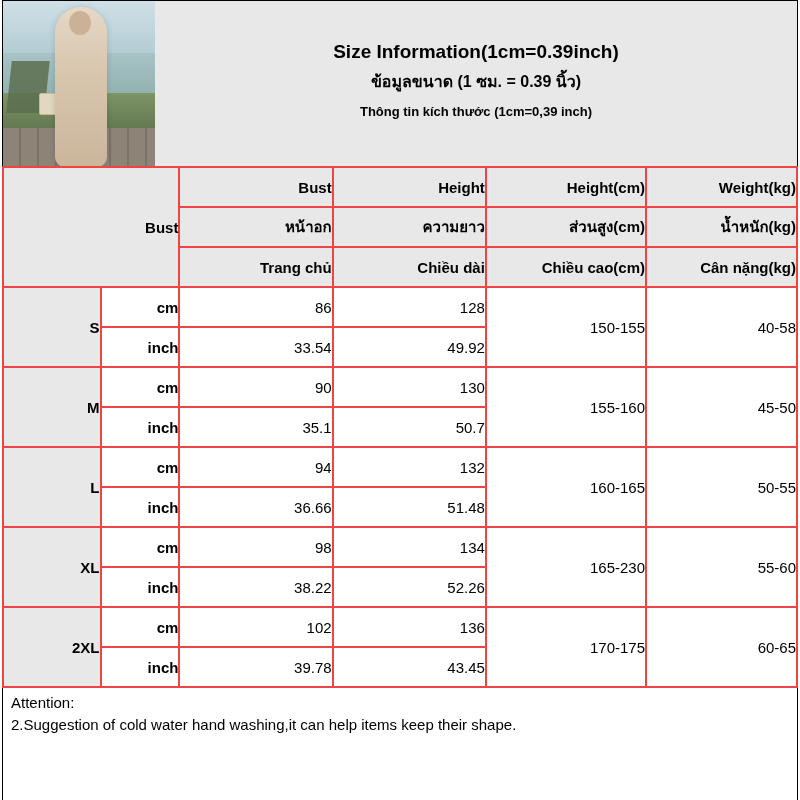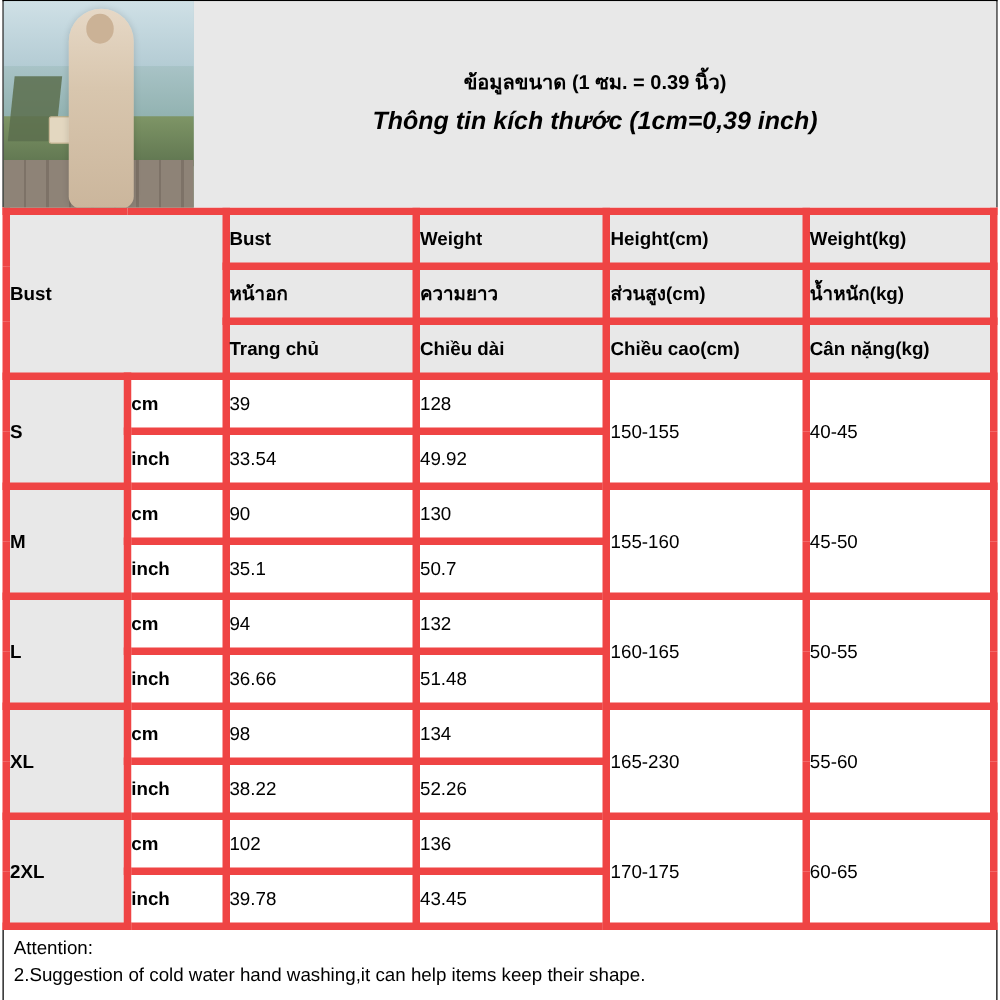--- a/index.html
+++ b/index.html
@@ -113,33 +113,33 @@
     box-sizing: border-box;
   }
   .header-title .line {
     font-weight: bold;
     font-size: 19px;
     line-height: 30px;
     text-align: center;
     white-space: nowrap;
   }
   .header-title .line.l2 { font-size: 16px; }
-  .header-title .line.l3 { font-size: 20px; font-style: italic; }
+  .header-title .line.l3 { font-size: 13px; }
 
   
   table.size-table {
     border-collapse: collapse;
     table-layout: fixed;
     width: 796px;
     margin: 0 2px;
     background: #fff;
   }
   table.size-table td {
-    border: 6px solid #ef4444;
-    text-align: left;
+    border: 2px solid #ef4444;
+    text-align: right;
     vertical-align: middle;
     font-size: 15px;
     padding: 0;
     height: 38px;
   }
   .col-size   { width: 84px; }
   .col-unit   { width: 68px; }
   .col-bust   { width: 132px; }
   .col-length { width: 132px; }
   .col-height { width: 138px; }
@@ -193,40 +193,41 @@
     <div class="header-photo">
       <div class="photo-sky"></div>
       <div class="photo-water"></div>
       <div class="photo-grass"></div>
       <div class="photo-deck"></div>
       <div class="photo-chair"></div>
       <div class="photo-bag"></div>
       <div class="photo-model"></div>
     </div>
     <div class="header-title">
+      <div class="line l1">Size Information(1cm=0.39inch)</div>
       <div class="line l2">ข้อมูลขนาด (1 ซม. = 0.39 นิ้ว)</div>
       <div class="line l3">Thông tin kích thước (1cm=0,39 inch)</div>
     </div>
   </div>
 
   <table class="size-table">
     <colgroup>
       <col class="col-size">
       <col class="col-unit">
       <col class="col-bust">
       <col class="col-length">
       <col class="col-height">
       <col class="col-weight">
     </colgroup>
     <tbody>
 
       <tr>
         <td class="size-head-cell" colspan="2" rowspan="3">Bust</td>
         <td class="th-head">Bust</td>
-        <td class="th-head">Weight</td>
+        <td class="th-head">Height</td>
         <td class="th-head">Height(cm)</td>
         <td class="th-head">Weight(kg)</td>
       </tr>
 
       <tr>
         <td class="th-head sub">หน้าอก</td>
         <td class="th-head sub">ความยาว</td>
         <td class="th-head sub">ส่วนสูง(cm)</td>
         <td class="th-head sub">น้ำหนัก(kg)</td>
       </tr>
@@ -234,24 +235,24 @@
       <tr>
         <td class="th-head sub">Trang chủ</td>
         <td class="th-head sub">Chiều dài</td>
         <td class="th-head sub">Chiều cao(cm)</td>
         <td class="th-head sub">Cân nặng(kg)</td>
       </tr>
 
       <tr>
         <td class="size-label" rowspan="2">S</td>
         <td class="unit-cell">cm</td>
-        <td class="val-cell">39</td>
+        <td class="val-cell">86</td>
         <td class="val-cell">128</td>
         <td class="hw-cell" rowspan="2">150-155</td>
-        <td class="hw-cell" rowspan="2">40-45</td>
+        <td class="hw-cell" rowspan="2">40-58</td>
       </tr>
       <tr>
         <td class="unit-cell">inch</td>
         <td class="val-cell">33.54</td>
         <td class="val-cell">49.92</td>
       </tr>
 
       <tr>
         <td class="size-label" rowspan="2">M</td>
         <td class="unit-cell">cm</td>

